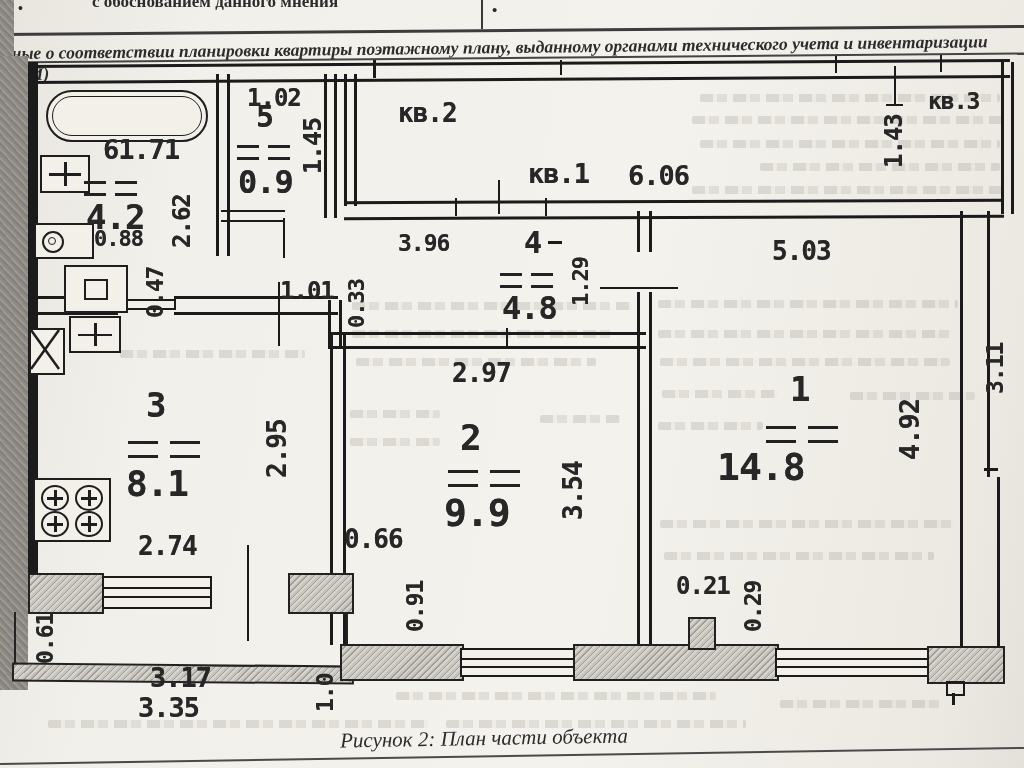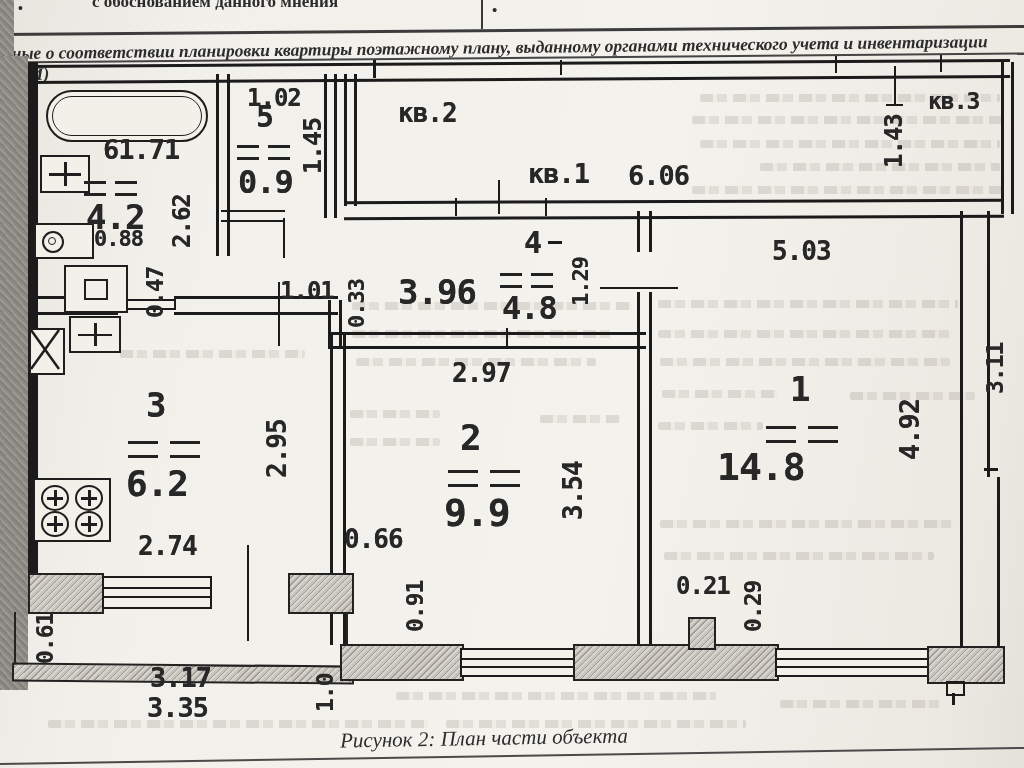--- a/index.html
+++ b/index.html
@@ -190,41 +190,41 @@
 
   <div class="dim" style="left:247px;top:86px;font-size:24px;">1.02</div>
   <div class="roomno" style="left:256px;top:102px;font-size:30px;">5</div>
   <div class="eq sm" style="left:237px;top:145px;">
       <b></b>
       <b></b>
     </div>
   <div class="area" style="left:238px;top:166px;font-size:32px;">0.9</div>
   <div class="dim rot" style="left:300px;top:174px;font-size:25px;">1.45</div>
 
-  <div class="dim" style="left:398px;top:232px;font-size:34px;margin-top:43px;">3.96</div>
+  <div class="dim" style="left:398px;top:232px;font-size:23px;">3.96</div>
   <div class="roomno" style="left:524px;top:228px;font-size:30px;">4</div>
   <div class="eq sm" style="left:500px;top:273px;">
       <b></b>
       <b></b>
     </div>
   <div class="area" style="left:502px;top:292px;font-size:32px;">4.8</div>
   <div class="dim rot" style="left:570px;top:306px;font-size:22px;">1.29</div>
   <div class="dim" style="left:280px;top:279px;font-size:24px;">1.01</div>
   <div class="dim rot" style="left:346px;top:328px;font-size:22px;">0.33</div>
 
   <div class="dim" style="left:628px;top:162px;font-size:27px;">6.06</div>
   <div class="dim" style="left:772px;top:238px;font-size:26px;">5.03</div>
   <div class="dim rot" style="left:882px;top:168px;font-size:24px;">1.43</div>
 
   <div class="roomno" style="left:146px;top:388px;font-size:34px;">3</div>
   <div class="eq" style="left:128px;top:441px;">
       <b></b>
       <b></b>
     </div>
-  <div class="area" style="left:126px;top:466px;font-size:36px;">6.2</div>
+  <div class="area" style="left:126px;top:466px;font-size:36px;">8.1</div>
   <div class="dim rot" style="left:264px;top:478px;font-size:26px;">2.95</div>
   <div class="dim" style="left:138px;top:533px;font-size:26px;">2.74</div>
 
   <div class="dim" style="left:452px;top:360px;font-size:26px;">2.97</div>
   <div class="roomno" style="left:460px;top:420px;font-size:36px;">2</div>
   <div class="eq" style="left:448px;top:470px;">
       <b></b>
       <b></b>
     </div>
   <div class="area" style="left:444px;top:494px;font-size:38px;">9.9</div>
@@ -238,19 +238,19 @@
       <b></b>
     </div>
   <div class="area" style="left:717px;top:448px;font-size:38px;">14.8</div>
   <div class="dim rot" style="left:896px;top:460px;font-size:27px;">4.92</div>
   <div class="dim rot" style="left:984px;top:394px;font-size:23px;">3.11</div>
   <div class="dim" style="left:676px;top:574px;font-size:24px;">0.21</div>
   <div class="dim rot" style="left:742px;top:632px;font-size:23px;">0.29</div>
 
   <div class="dim" style="left:150px;top:664px;font-size:27px;">3.17</div>
   <div class="dim rot" style="left:34px;top:664px;font-size:23px;">0.61</div>
-  <div class="dim" style="left:138px;top:694px;font-size:27px;margin-left:9px;">3.35</div>
+  <div class="dim" style="left:138px;top:694px;font-size:27px;">3.35</div>
   <div class="dim rot" style="left:314px;top:712px;font-size:23px;">1.0</div>
 
   <div class="abs" style="left:340px;top:726px;font-size:21px;font-style:italic;color:#2c2c2c;transform:rotate(-1deg);">Рисунок 2: План части объекта</div>
   <div class="solid" style="left:0;top:755px;width:1024px;height:2px;background:#4a4a4a;transform:rotate(-0.9deg);"></div>
 
 </div>
 
 </body></html>

